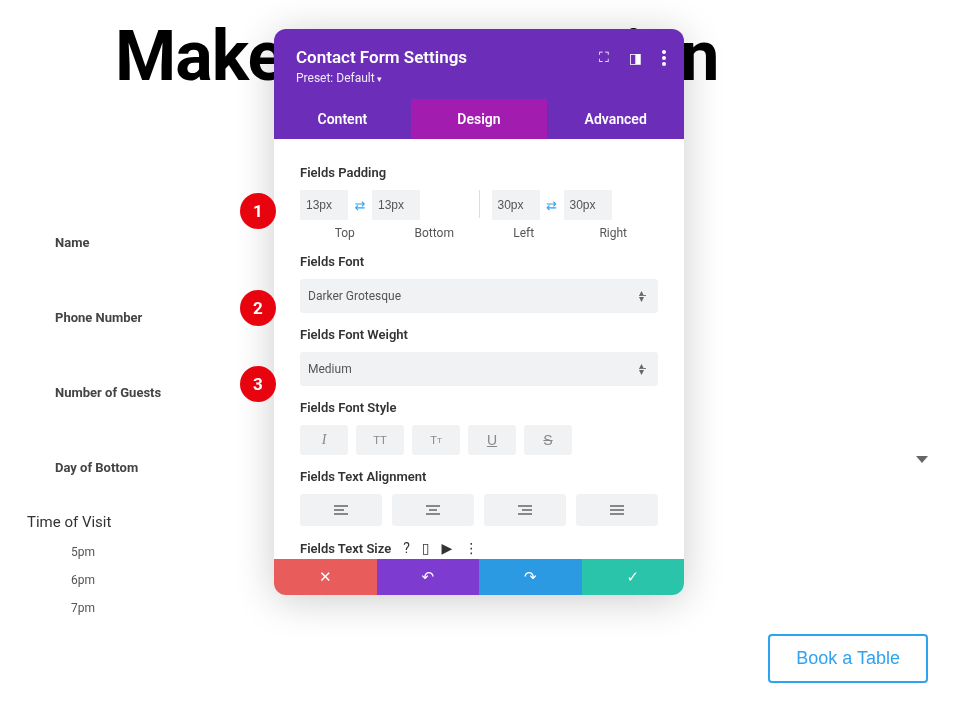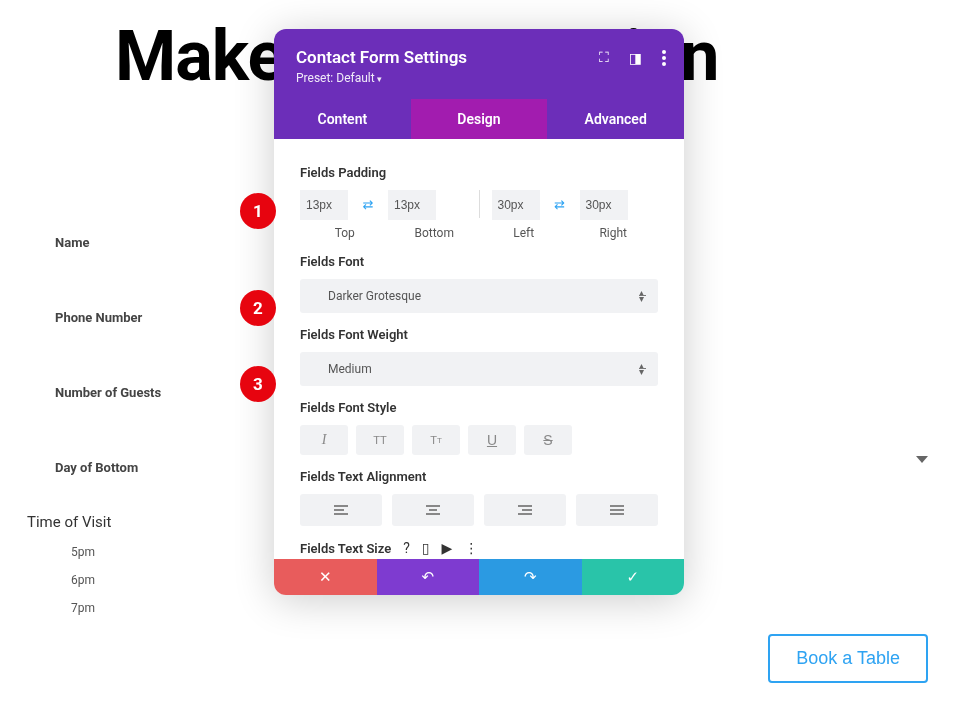--- a/index.html
+++ b/index.html
@@ -23,27 +23,27 @@
   .vdots::before, .vdots::after { content: ""; position: absolute; left: 0; width: 4px; height: 4px; background: #fff; border-radius: 50%; }
   .vdots::before { top: 0; }
   .vdots::after { top: 12px; }
   .vdots i { position: absolute; top: 6px; left: 0; width: 4px; height: 4px; background: #fff; border-radius: 50%; }
   .tabs { display: flex; background: #6c2eb9; align-items: center; }
   .tab { flex: 1; text-align: center; padding: 12px 0; color: #fff; font-size: 14px; font-weight: 600; cursor: pointer; }
   .tab.active { background: #a21caf; }
   .modal-body { padding: 18px 26px 8px; max-height: 420px; overflow: hidden; position: relative; }
   .section-label { font-size: 13px; font-weight: 600; color: #333; margin-bottom: 10px; margin-top: 8px; }
   .padding-row { display: flex; gap: 4px; align-items: flex-start; margin-bottom: 6px; }
-  .padding-group { display: flex; flex: 1; gap: 8px; }
+  .padding-group { display: flex; align-items: center; flex: 1; }
   .padding-sep { width: 1px; height: 28px; background: #ddd; margin: 0 8px; }
   .pad-input { background: #f1f2f4; border: none; padding: 8px 6px; width: 48px; font-size: 12px; color: #555; text-align: left; }
   .link-icon { width: 24px; height: 28px; display: flex; align-items: center; justify-content: center; color: #2ea3f2; font-size: 13px; cursor: pointer; }
   .padding-labels { display: flex; margin-bottom: 14px; }
   .padding-labels span { flex: 1; text-align: center; font-size: 12px; color: #555; }
-  .select-box { background: #f1f2f4; border: none; padding: 10px 28px; width: 100%; font-size: 12px; color: #555; border-radius: 3px; position: relative; margin-bottom: 14px; }
+  .select-box { background: #f1f2f4; border: none; padding: 10px 8px; width: 100%; font-size: 12px; color: #555; border-radius: 3px; position: relative; margin-bottom: 14px; }
   .select-box::after { content: ""; position: absolute; right: 12px; top: 10px; font-size: 10px; color: #777; width: 8px; height: 12px; background: linear-gradient(#777,#777) center/7px 1px no-repeat; }
   .select-caret { position: absolute; right: 14px; top: 50%; transform: translateY(-50%); font-size: 10px; color: #666; line-height: 6px; }
   .style-buttons { display: flex; gap: 8px; margin-bottom: 14px; }
   .style-btn { background: #f1f2f4; border: none; width: 48px; height: 30px; border-radius: 3px; display: flex; align-items: center; justify-content: center; font-size: 14px; color: #888; cursor: pointer; font-family: serif; }
   .align-buttons { display: flex; gap: 10px; margin-bottom: 14px; }
   .align-btn { background: #f1f2f4; border: none; flex: 1; height: 32px; border-radius: 3px; display: flex; align-items: center; justify-content: center; cursor: pointer; }
   .align-lines { display: flex; flex-direction: column; gap: 2px; align-items: center; }
   .align-lines i { display: block; height: 2px; background: #888; }
   .align-left i:nth-child(1){width:14px}.align-left i:nth-child(2){width:10px;align-self:flex-start}.align-left i:nth-child(3){width:14px}
   .align-center i:nth-child(1){width:14px}.align-center i:nth-child(2){width:8px}.align-center i:nth-child(3){width:14px}

